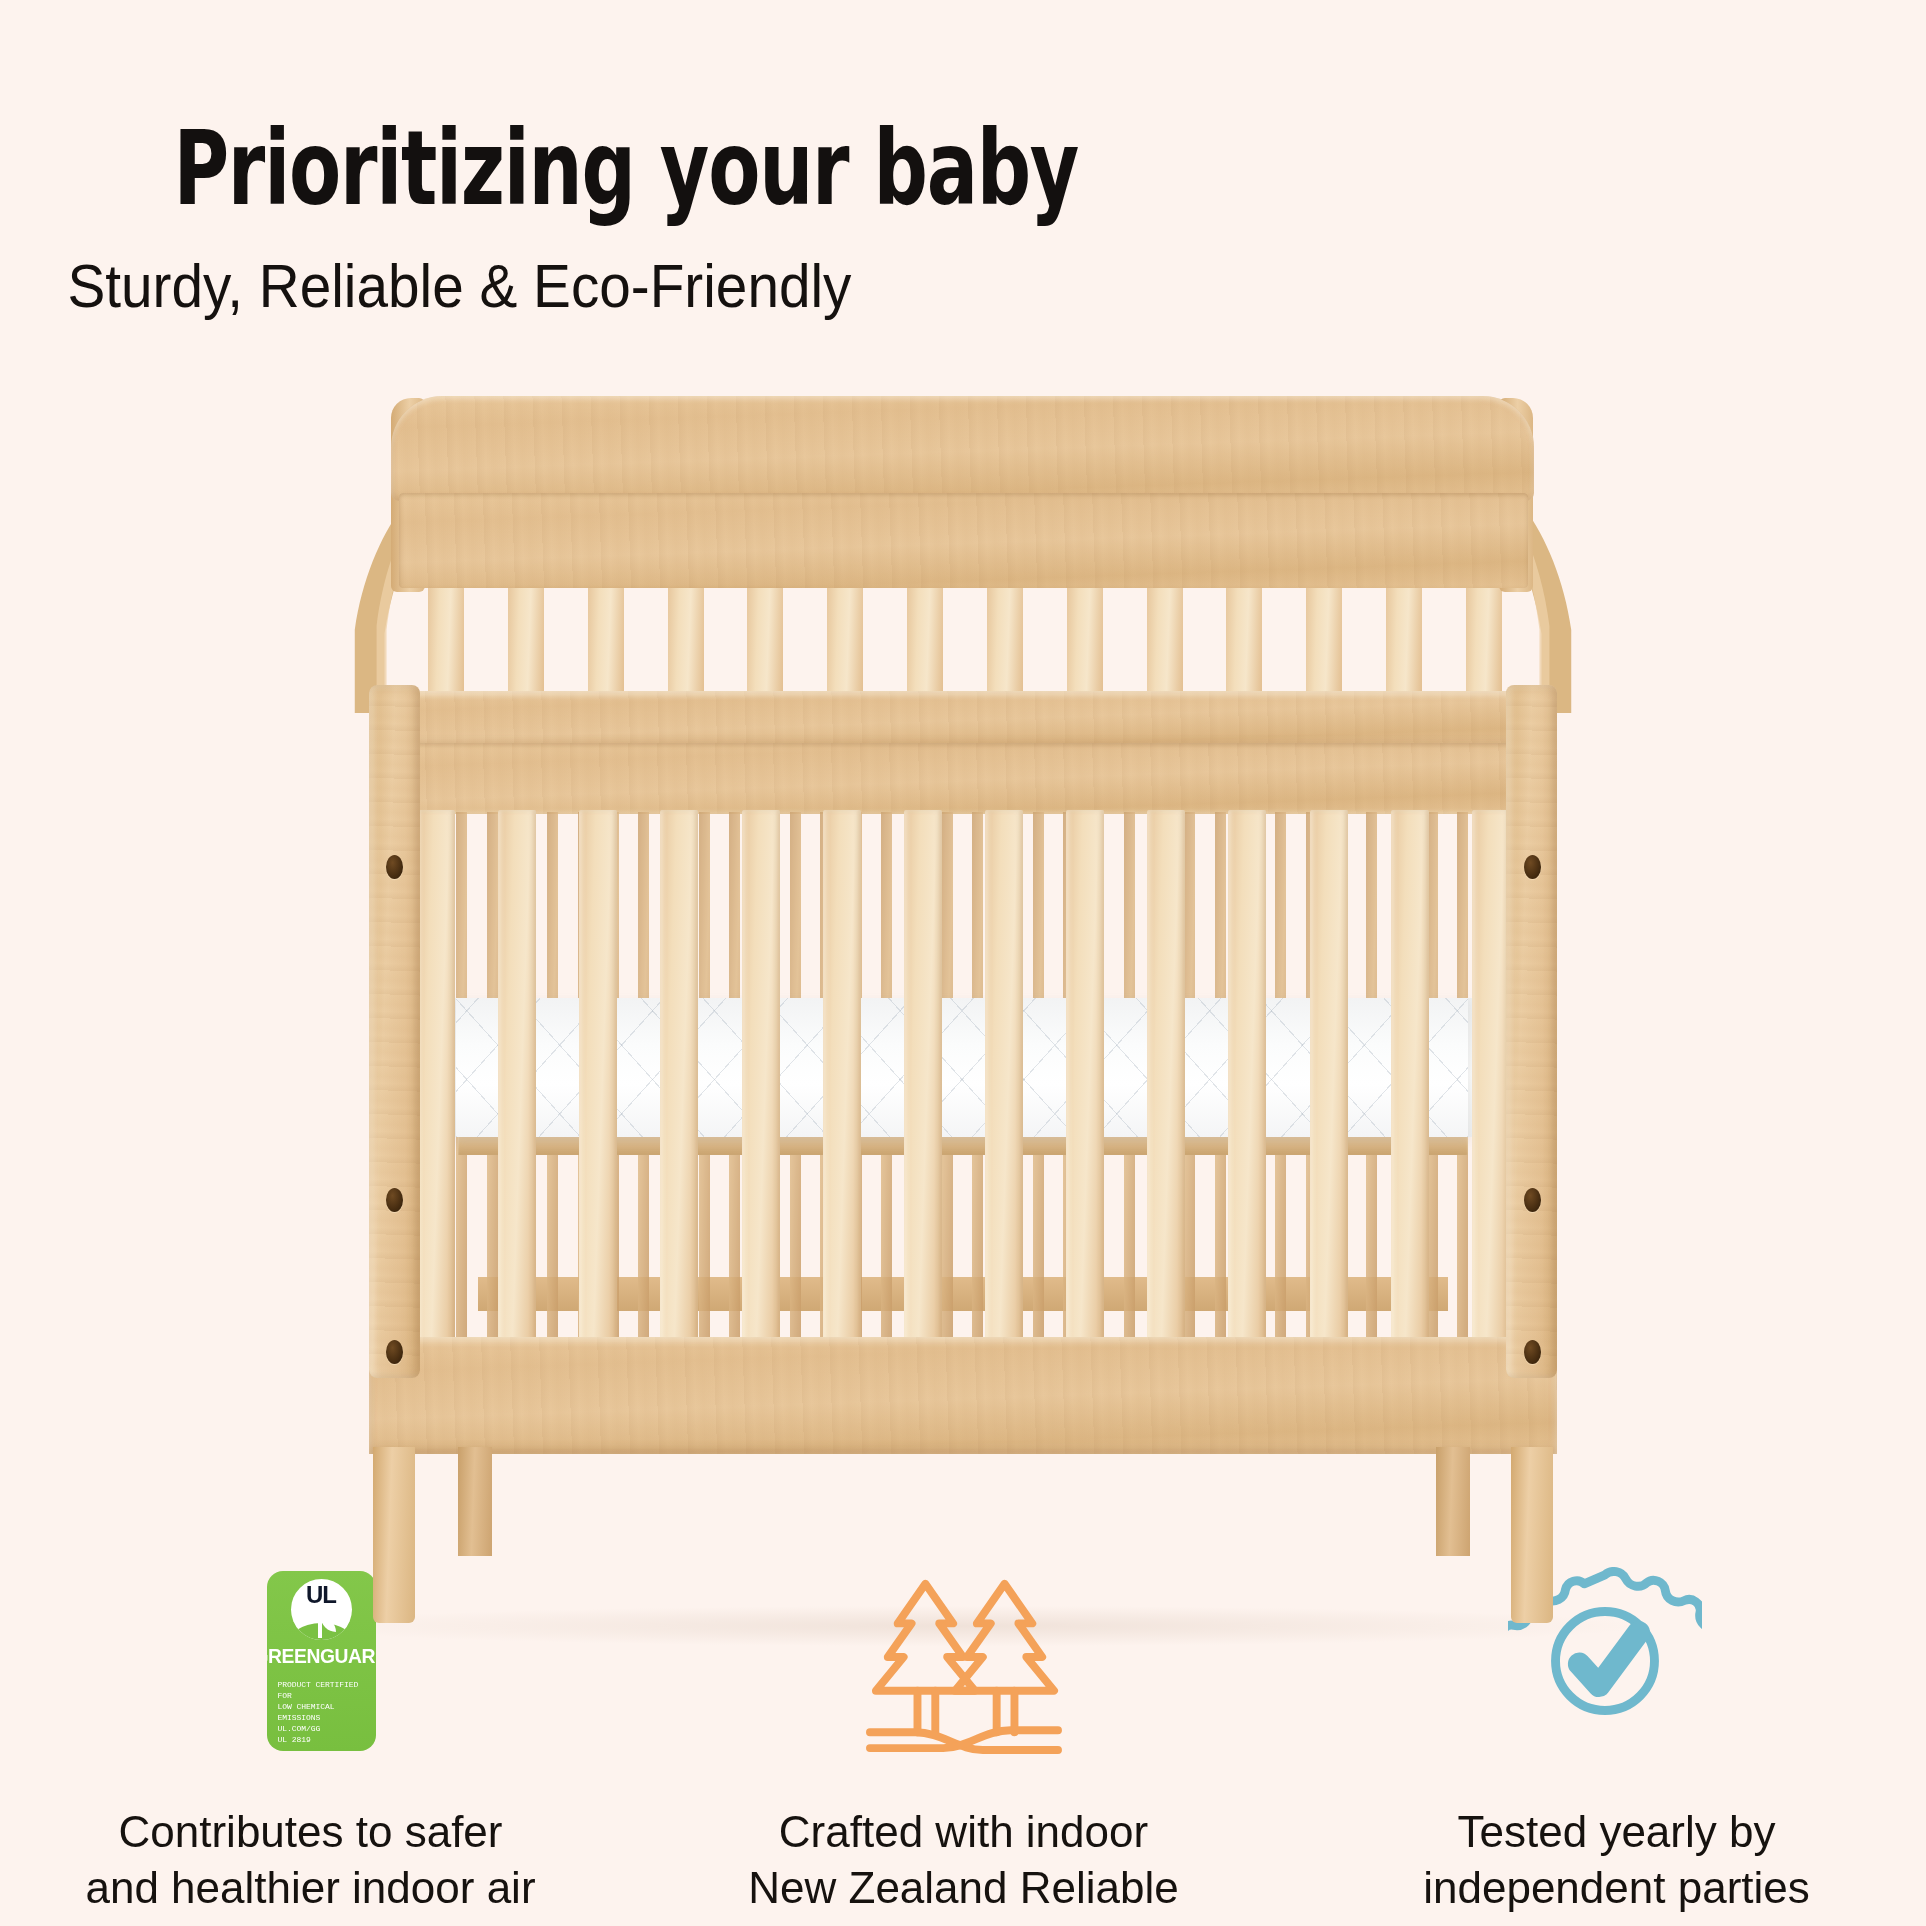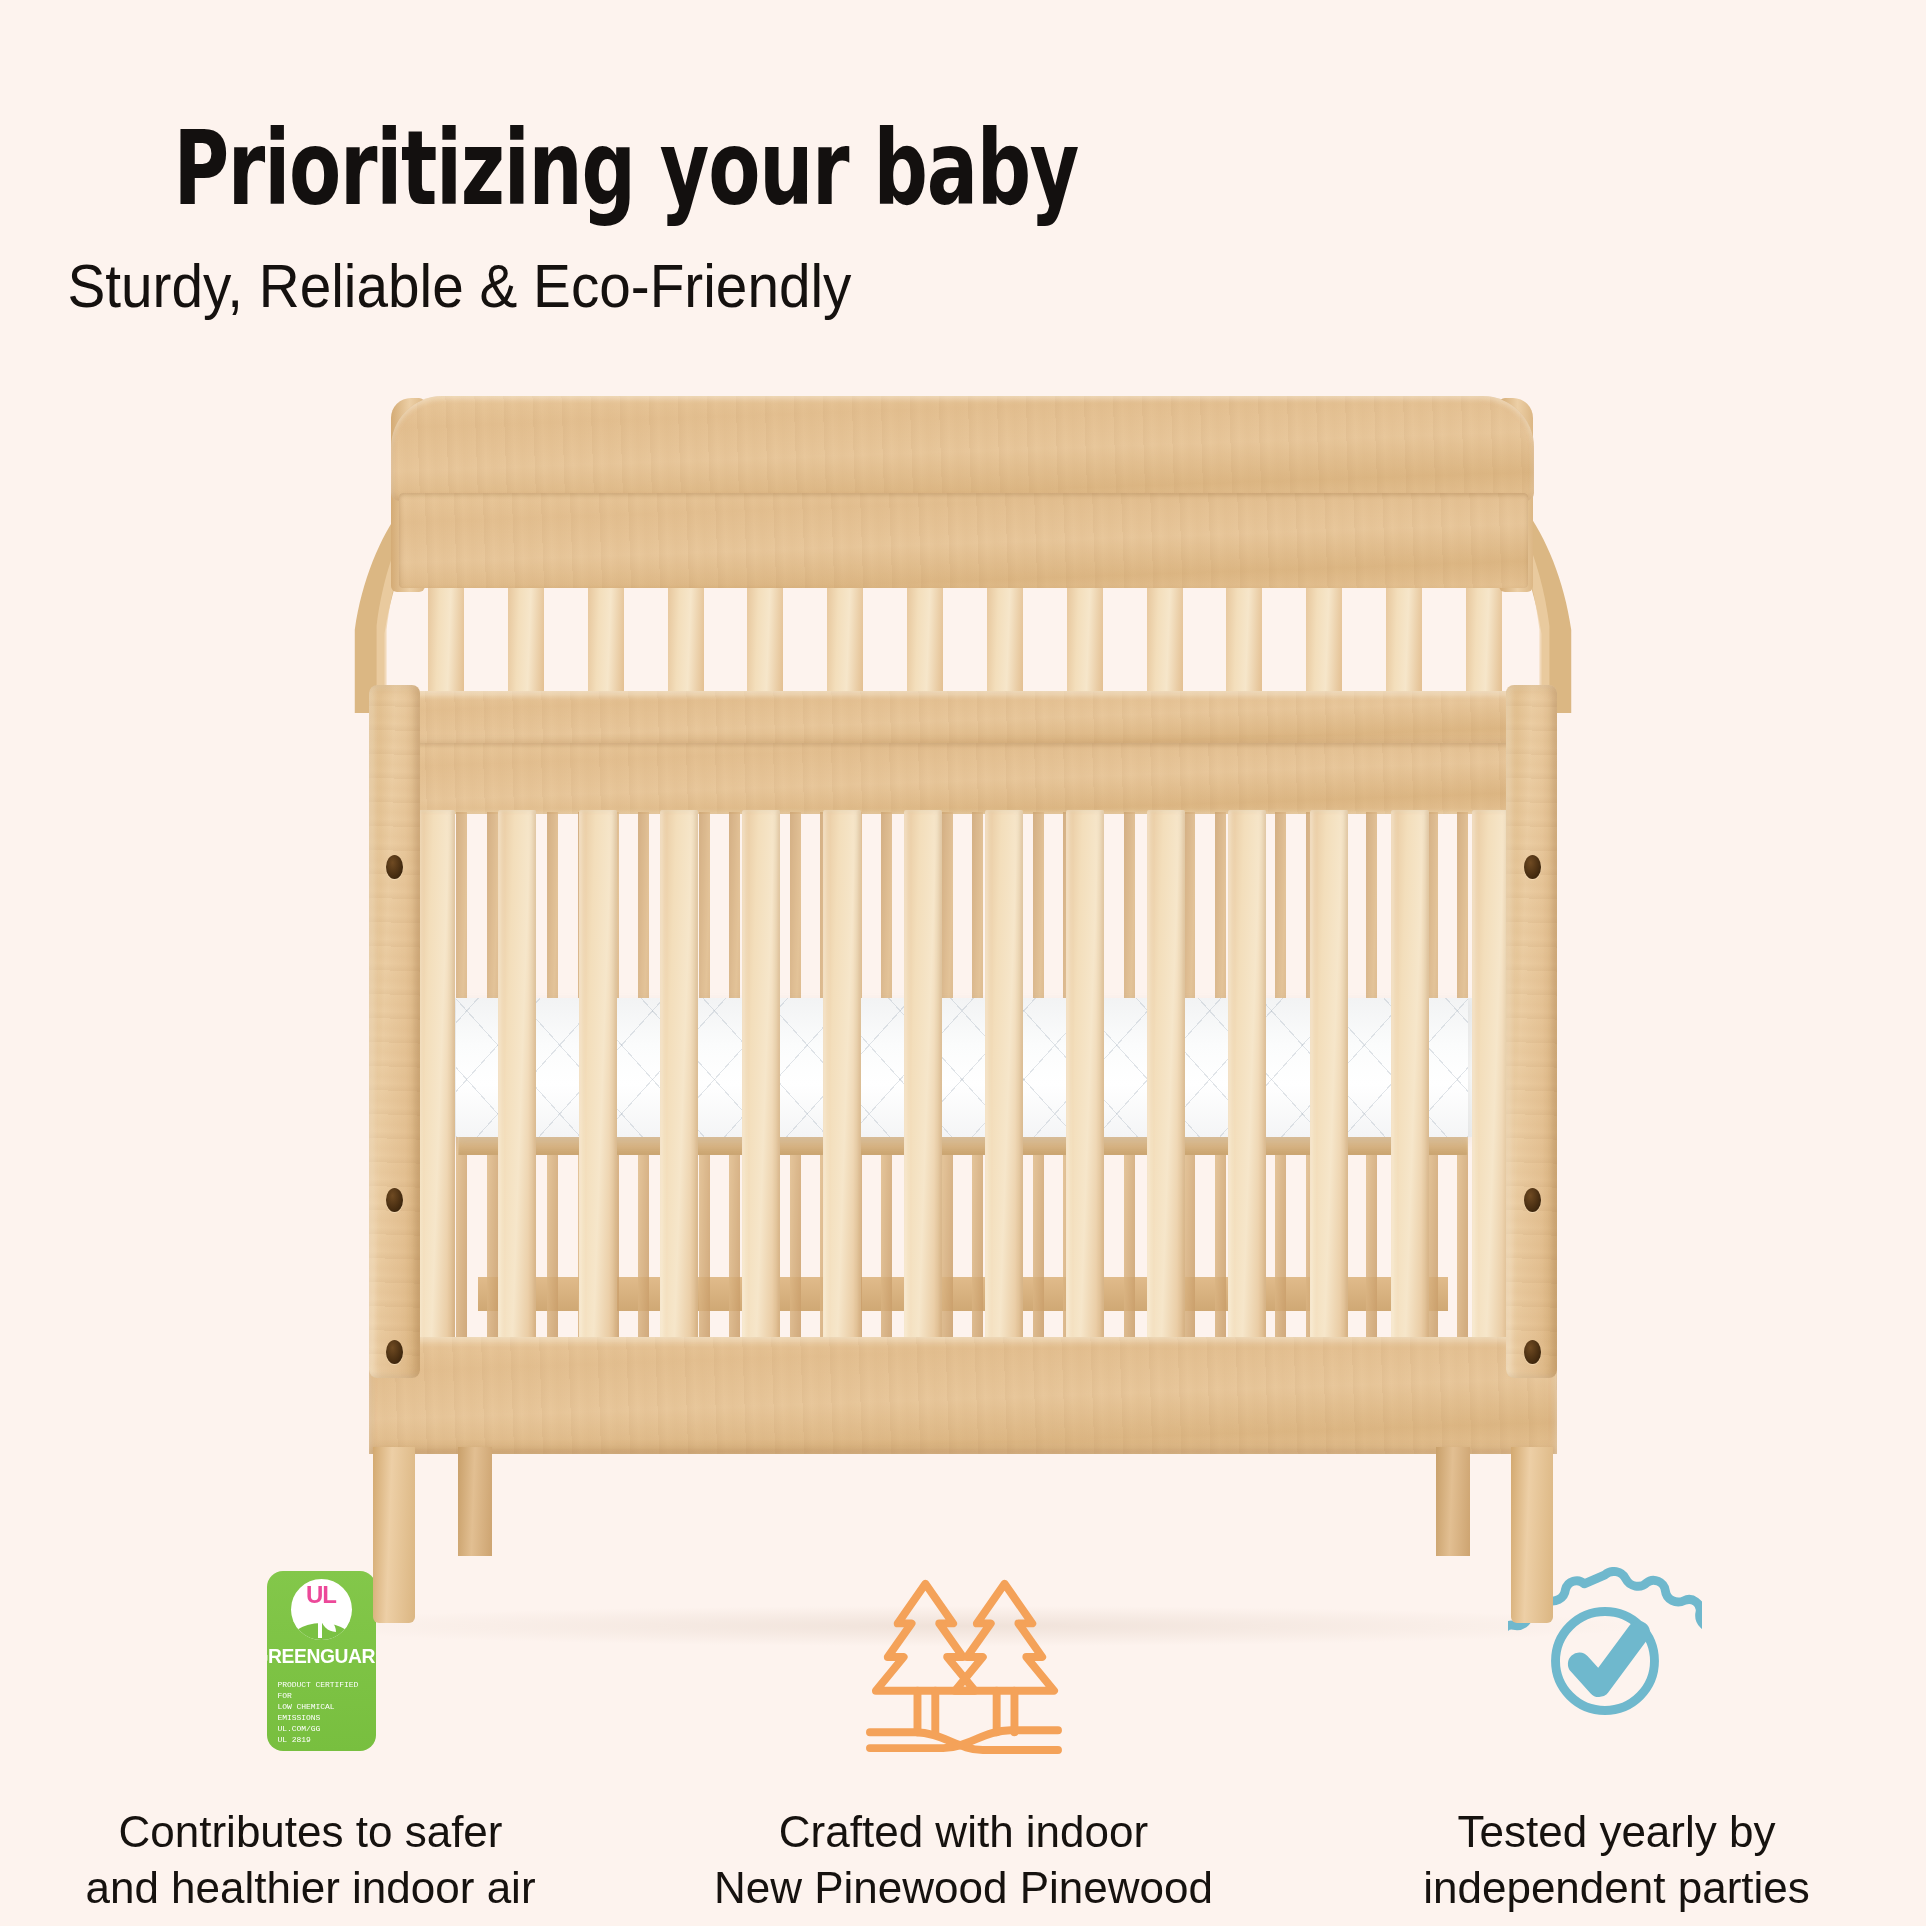--- a/index.html
+++ b/index.html
@@ -321,21 +321,21 @@
     position: relative;
     overflow: hidden;
     flex: none;
   }
   .gg-ul-text {
     position: absolute;
     top: 4px; left: 0; width: 100%;
     text-align: center;
     font-size: 24px;
     font-weight: 700;
-    color: #ec4899;
+    color: #0f172a;
     letter-spacing: -1px;
     line-height: 1;
   }
   .gg-ul-arc {
     position: absolute;
     left: -6px; bottom: -34px;
     width: 73px; height: 51px;
     border-radius: 50% 50% 0 0;
     background: #7ac143;
   }
@@ -596,20 +596,20 @@
   </div>
 </div>
 
 <div class="captions">
   <div>
     <span>Contributes to safer</span>
     <span>and healthier indoor air</span>
   </div>
   <div>
     <span>Crafted with indoor</span>
-    <span>New Pinewood Pinewood</span>
+    <span>New Zealand Reliable</span>
   </div>
   <div>
     <span>Tested yearly by</span>
     <span>independent parties</span>
   </div>
 </div>
 
 
 </body></html>

